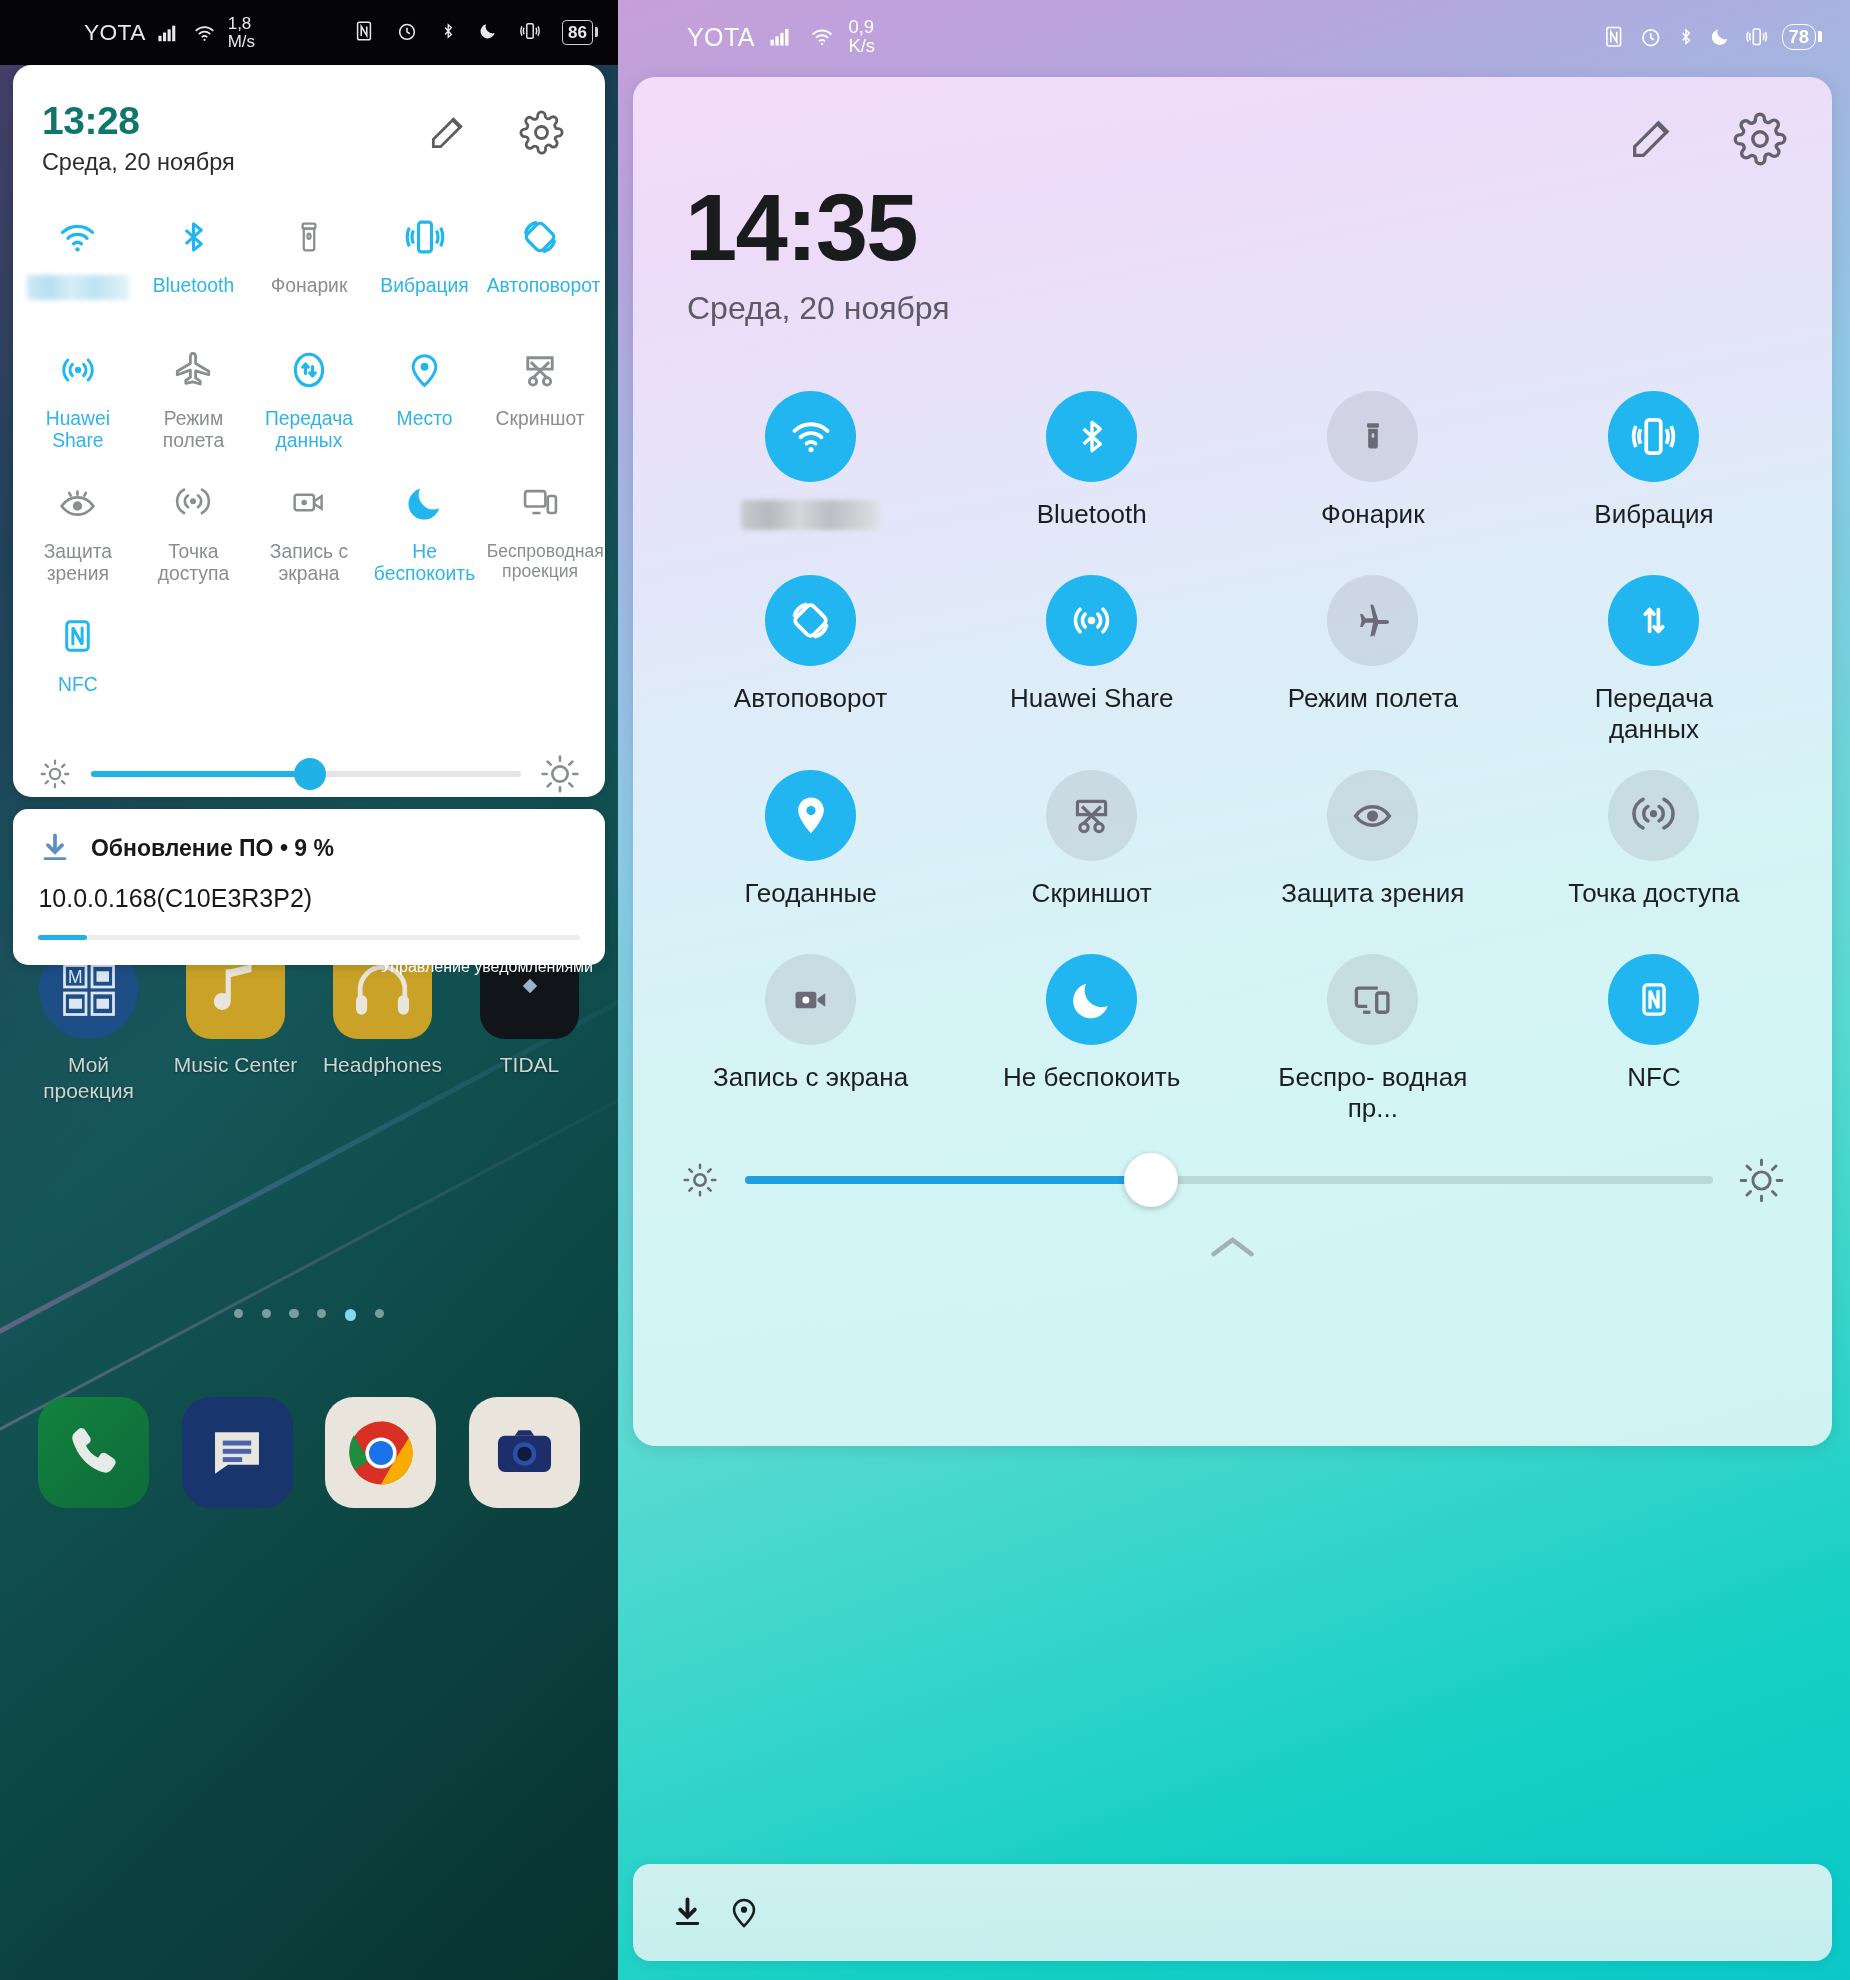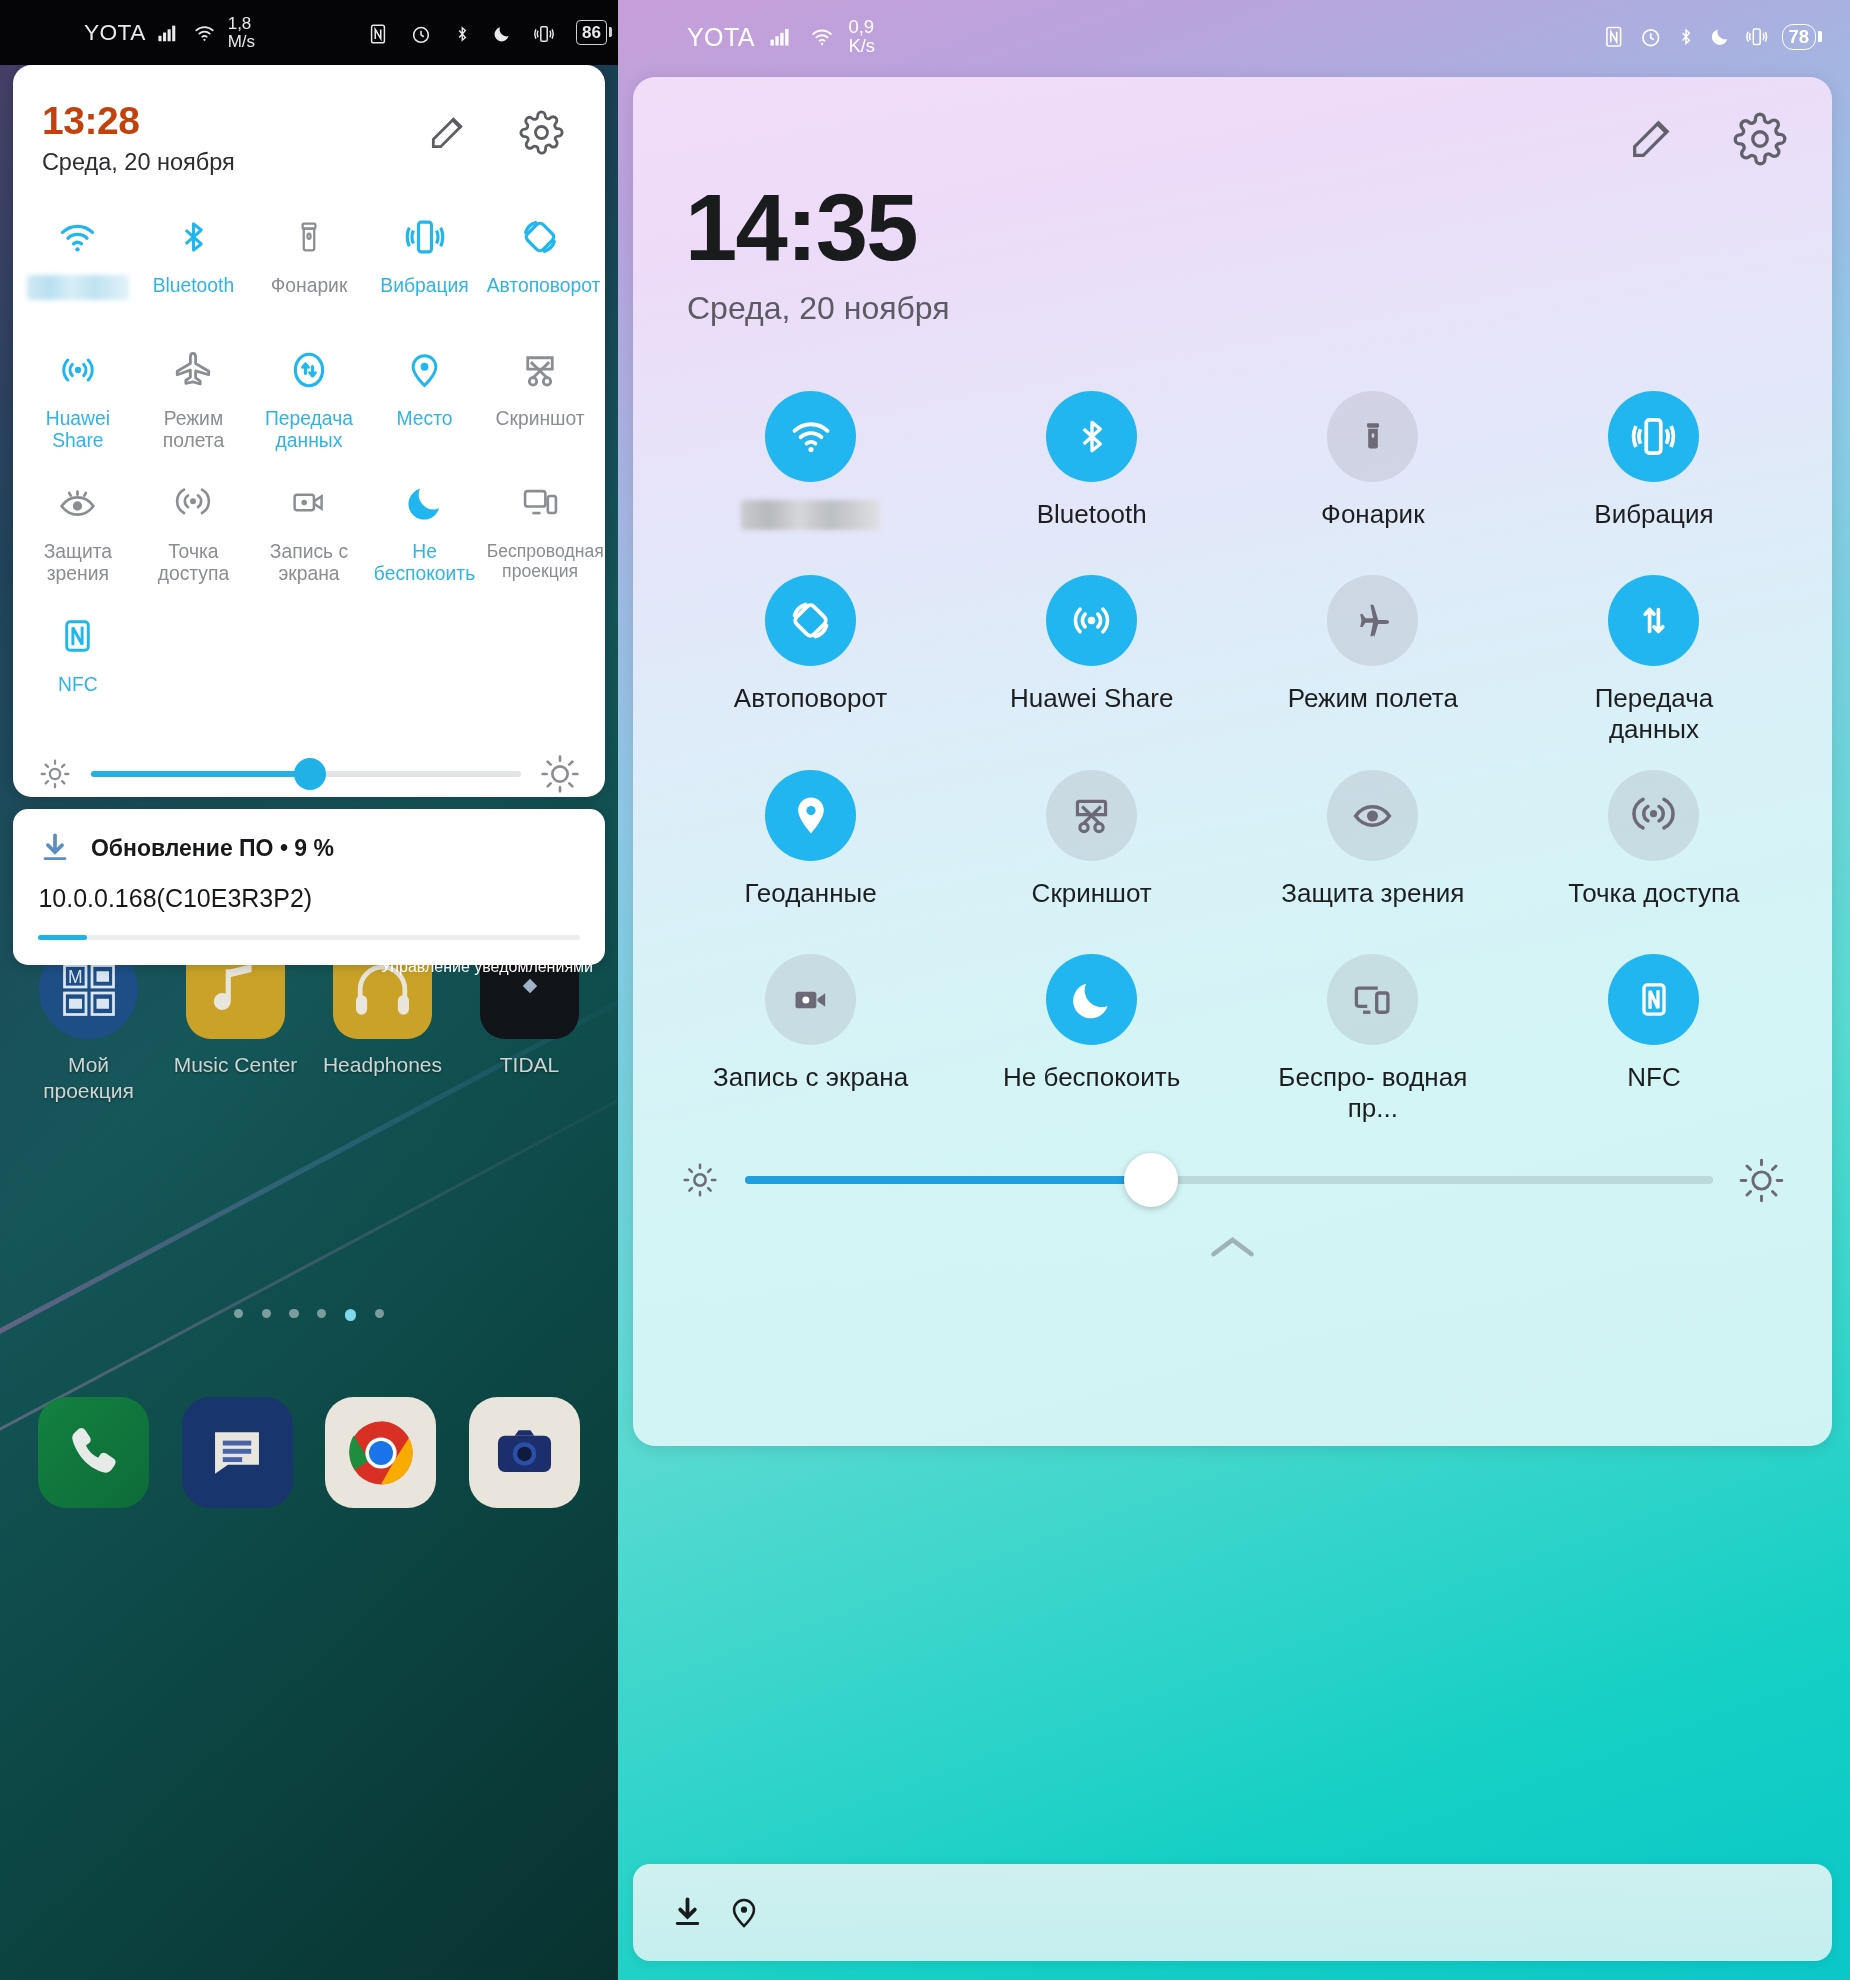--- a/index.html
+++ b/index.html
@@ -34,39 +34,39 @@
 
   .statusbar-left {
     position: absolute; top:0; left:0; right:0; height: 65px;
     background: #050507;
     display: flex; align-items: center;
     color: #e9e9ec; z-index: 6;
   }
   .sb-left-group { display:flex; align-items:center; gap:10px; margin-left: 84px; }
   .sb-carrier { font-size: 22.7px; letter-spacing:0.4px; }
   .sb-speed { font-size: 17px; line-height: 1.02; text-align:left; }
-  .sb-right-group { margin-left:auto; margin-right: 11px; display:flex; align-items:flex-end; gap:21px; }
+  .sb-right-group { margin-left:auto; margin-right: 25px; display:flex; align-items:flex-start; gap:21px; }
   .battpill {
     border:1.7px solid #cfcfd4; border-radius:4.2px; padding: 1.7px 5px 0.8px;
     font-size: 17px; font-weight: 700; color:#e9e9ec; position:relative;
   }
   .battpill::after{ content:""; position:absolute; right:-5.9px; top:5.9px; width:3.4px; height:10px; background:#cfcfd4; border-radius:0 1.7px 1.7px 0;}
 
   
   .shade-left {
     position: absolute; top: 65px; left: 13.4px; right: 13.4px;
     background: #fff;
     border-radius: 18.5px;
     padding: 22px 0 0 0;
     z-index: 5;
     height: 732px;
     box-shadow: 0 1.7px 11.7px rgba(0,0,0,.18);
   }
   .shade-head { display:flex; align-items:flex-start; padding: 11.7px 28.5px 0 28.5px; }
-  .clock-left { font-size: 39px; font-weight: 700; color:#c2410c; letter-spacing:-0.4px; }
+  .clock-left { font-size: 39px; font-weight: 700; color:#0f766e; letter-spacing:-0.4px; }
   .date-left { font-size: 23.5px; color:#2c2d30; margin-top: 6.7px; }
   .head-actions { margin-left:auto; display:flex; gap:49px; padding-top:11.7px; padding-right: 11.7px; }
 
   .grid-left { padding: 28.5px 6.7px 0 6.7px; display:grid; grid-template-columns: repeat(5,1fr); row-gap: 5px; }
   .tile-l { display:flex; flex-direction:column; align-items:center; padding-top: 6.7px; min-height: 128px; }
   .tile-l .ic { height: 50px; display:flex; align-items:center; justify-content:center; }
   .tile-l .lb {
     margin-top: 13.4px; font-size: 19.3px; line-height: 1.16; text-align:center;
     max-width: 107px; color:#8a8d91;
   }

